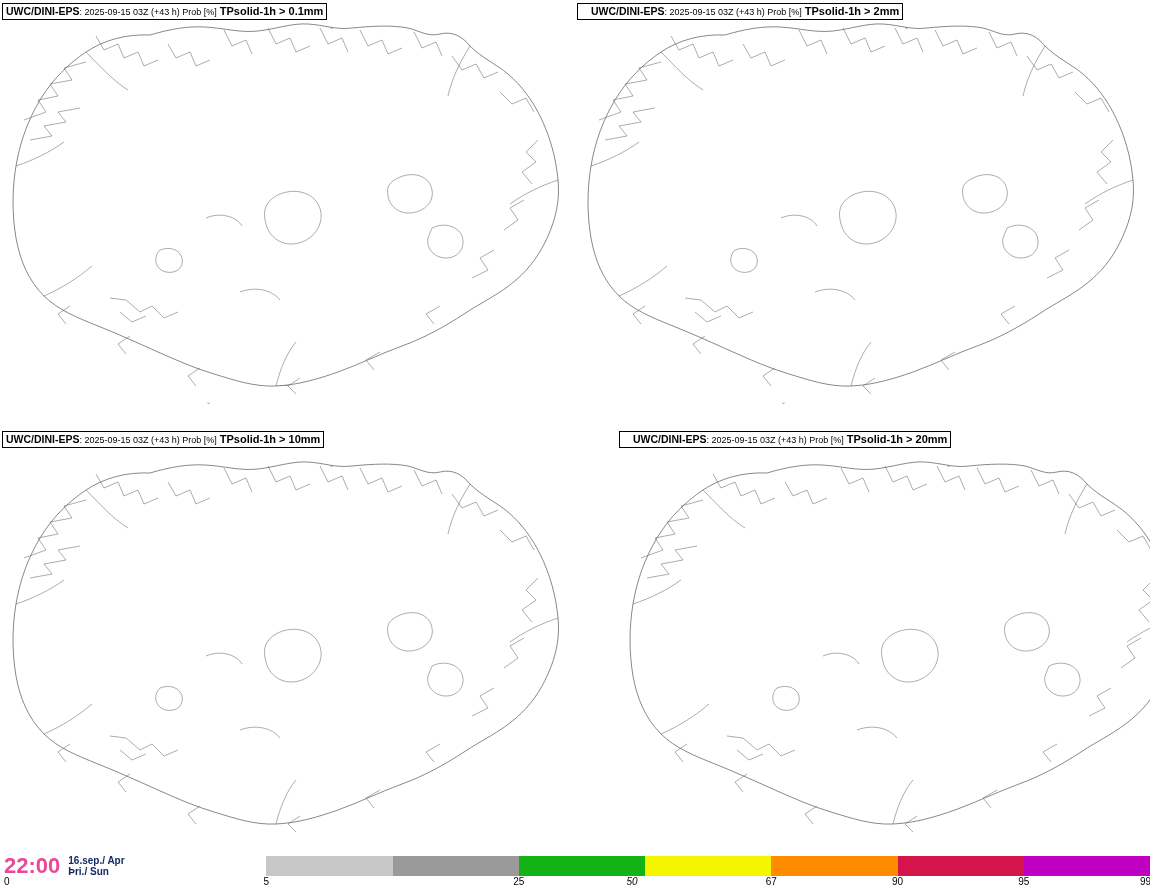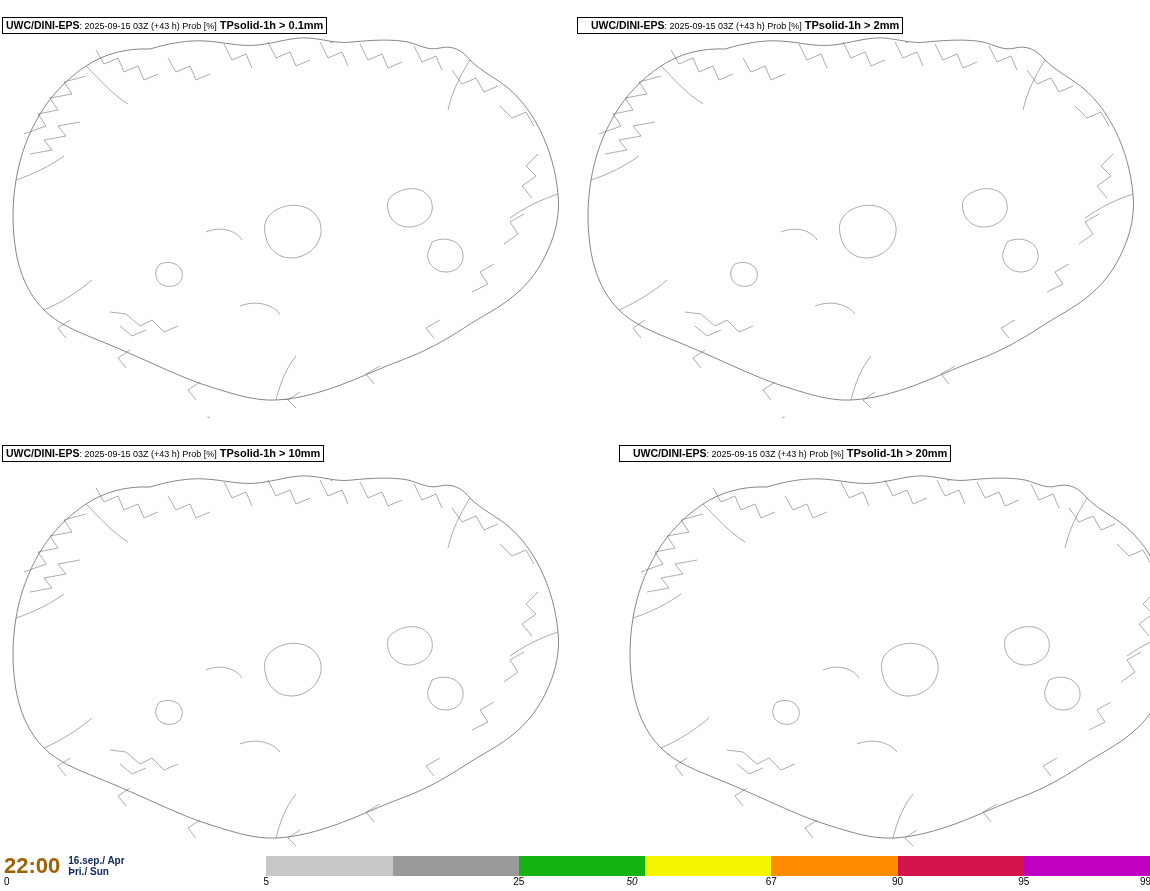--- a/index.html
+++ b/index.html
@@ -1,18 +1,18 @@
 <!DOCTYPE html>
 <html><head>
 <meta charset="utf-8">
 <style>
   html,body{margin:0;padding:0;background:#ffffff;}
   body{width:1150px;height:891px;font-family:"Liberation Sans",sans-serif;position:relative;overflow:hidden;}
 
-  .grid{position:absolute;left:0;top:14px;width:1150px;height:855px;}
+  .grid{position:absolute;left:0;top:0;width:1150px;height:855px;}
 
   .panel{position:absolute;width:575px;height:427px;overflow:hidden;}
   .panel.p0{left:0;top:0;}
   .panel.p1{left:575px;top:0;}
   .panel.p2{left:0;top:428px;}
   .panel.p3{left:575px;top:428px;margin-left:42px;}
 
   .title{
     position:absolute;top:3px;left:2px;z-index:30;
     background:#ffffff;border:1px solid #000000;
@@ -29,21 +29,21 @@
 
   .coast{fill:#ffffff;stroke:#555555;stroke-width:0.7;}
   .inner{fill:none;stroke:#666666;stroke-width:0.55;}
   .lake{fill:#ffffff;stroke:#666666;stroke-width:0.55;}
 
   .mark{font-size:6px;fill:#777;}
 
   
   .cbar{position:absolute;left:0;top:855px;width:1150px;height:36px;}
   .cbar-left{position:absolute;left:0;top:0;width:140px;height:22px;display:flex;align-items:center;}
-  .clock{font-size:22px;font-weight:bold;color:#a16207;letter-spacing:0px;margin-left:4px;}
+  .clock{font-size:22px;font-weight:bold;color:#ec4899;letter-spacing:0px;margin-left:4px;}
   .datebox{margin-left:8px;color:#112a63;font-size:10px;font-weight:bold;line-height:11px;}
   .ramp{position:absolute;left:140px;top:1px;width:1010px;height:20px;display:flex;}
   .ramp div{height:20px;}
   .ticks{position:absolute;left:0;top:21px;width:1150px;height:15px;}
   .ticks span{position:absolute;font-size:10px;color:#000;transform:translateX(-50%);}
 </style>
 </head>
 <body>
 
 <div class="grid">

